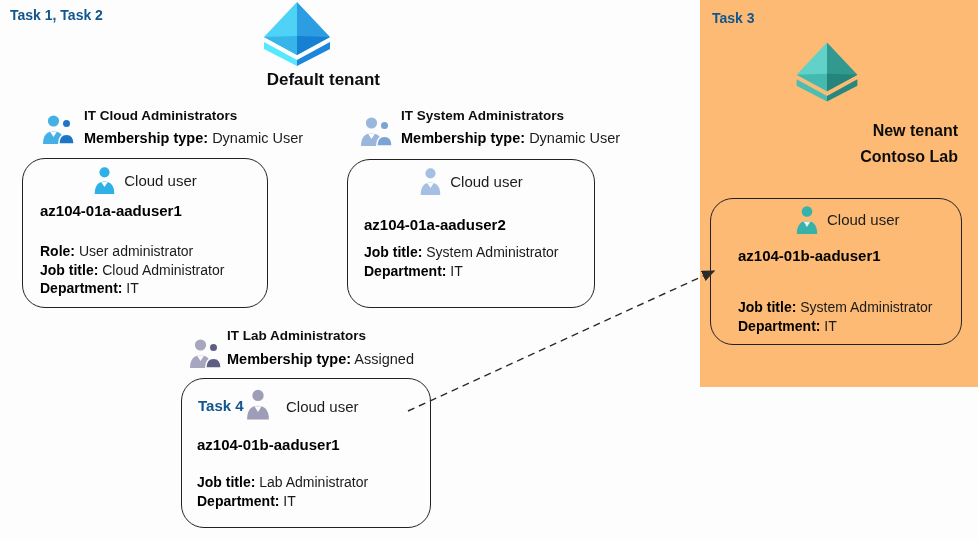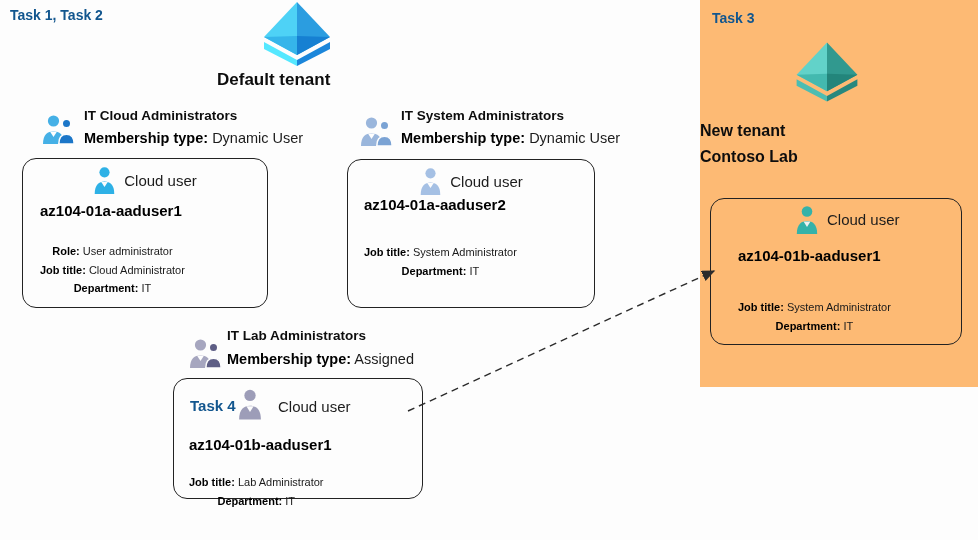--- a/index.html
+++ b/index.html
@@ -6,34 +6,34 @@
   html,body { width:978px; height:540px; }
   body {
     position:relative;
     font-family:"Liberation Sans", sans-serif;
     background:#fdfdfd;
     color:#161616;
     overflow:hidden;
   }
   .abs { position:absolute; }
   .task-label { font-size:14px; font-weight:bold; color:#12568e; }
-  .tenant-title { font-size:17px; font-weight:bold; color:#0d0d0d; text-align:left; }
+  .tenant-title { font-size:17px; font-weight:bold; color:#0d0d0d; text-align:right; }
   .group-title { font-size:13.5px; font-weight:bold; color:#0d0d0d; white-space:nowrap;text-align:right; }
   .membership { font-size:14.5px; color:#1c1c1c; white-space:nowrap;text-align:center; }
   .membership b, .attr b { font-weight:bold; color:#000; }
   .card {
     position:absolute;
     border:1.4px solid #222;
-    border-radius:14px;
+    border-radius:23px;
     background:transparent;
   }
   .card-type { font-size:15px; color:#1c1c1c; white-space:nowrap; }
   .card-header { position:absolute; left:0; right:0; display:flex; justify-content:center; align-items:center; gap:8px; }
   .username { font-size:15px; font-weight:bold; color:#000; white-space:nowrap; }
-  .attr { font-size:11px; line-height:18.6px; color:#1a1a1a; white-space:nowrap;text-align:center; }
+  .attr { font-size:14px; line-height:18.6px; color:#1a1a1a; white-space:nowrap; }
   .panel { position:absolute; left:700px; top:0; width:278px; height:387px; background:#fdba74; }
   svg { display:block; }
   .arrow-layer { position:absolute; left:0; top:0; pointer-events:none; }
 </style>
 </head>
 <body>
 
 <div class="task-label abs" style="left:10px;top:7px">Task 1, Task 2</div>
 
 <svg class="abs" style="left:259px;top:2px" width="76" height="64" viewBox="0 0 76 64">
@@ -117,21 +117,21 @@
   <div class="card-header" style="top:6px">
     <svg width="23" height="30" viewBox="0 0 24 30">
       <g fill="#a5c0e4">
         <circle cx="12" cy="7" r="5.3"></circle>
         <path d="M1.8,29.5 C1.8,20 6.3,16.6 12,16.6 C17.7,16.6 22.2,20 22.2,29.5 Z"></path>
       </g>
       <polygon points="8.6,17 15.4,17 12,22.4" fill="#fdfdfd"></polygon>
     </svg>
     <span class="card-type">Cloud user</span>
   </div>
-  <div class="username abs" style="left:16px;top:36px">az104-01a-aaduser2</div>
+  <div class="username abs" style="left:16px;top:56px">az104-01a-aaduser2</div>
   <div class="abs" style="left:16px;top:83px">
     <div class="attr">
       <b>Job title:</b>
       <span>System Administrator</span>
     </div>
     <div class="attr">
       <b>Department:</b>
       <span>IT</span>
     </div>
   </div>
@@ -149,21 +149,21 @@
       <path d="M16.8,31 C16.8,23.5 20,21.2 24.5,21.2 C29,21.2 32.2,23.5 32.2,31 Z"></path>
     </g>
   </svg>
   <div class="group-title abs" style="left:38px;top:-2px">IT Lab Administrators</div>
   <div class="membership abs" style="left:38px;top:21px">
     <b>Membership type:</b>
     <span>Assigned</span>
   </div>
 </div>
 
-<div class="card" style="left:173px;top:378px;width:250px;height:121px">
+<div class="card" style="left:181px;top:378px;width:250px;height:150px">
   <div class="task-label abs" style="left:16px;top:18px;font-size:15px">Task 4</div>
   <svg class="abs" style="left:63px;top:9px" width="26" height="32" viewBox="0 0 24 30">
     <g fill="#9d9db8">
       <circle cx="12" cy="7" r="5.3"></circle>
       <path d="M1.8,29.5 C1.8,20 6.3,16.6 12,16.6 C17.7,16.6 22.2,20 22.2,29.5 Z"></path>
     </g>
     <polygon points="8.6,17 15.4,17 12,22.4" fill="#fdfdfd"></polygon>
   </svg>
   <span class="card-type abs" style="left:104px;top:19px">Cloud user</span>
   <div class="username abs" style="left:15px;top:57px">az104-01b-aaduser1</div>

